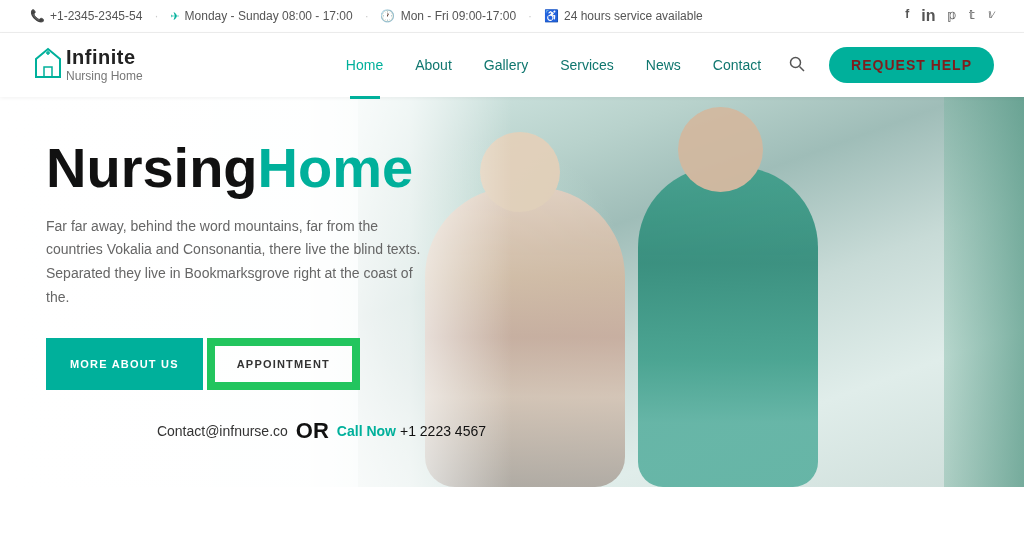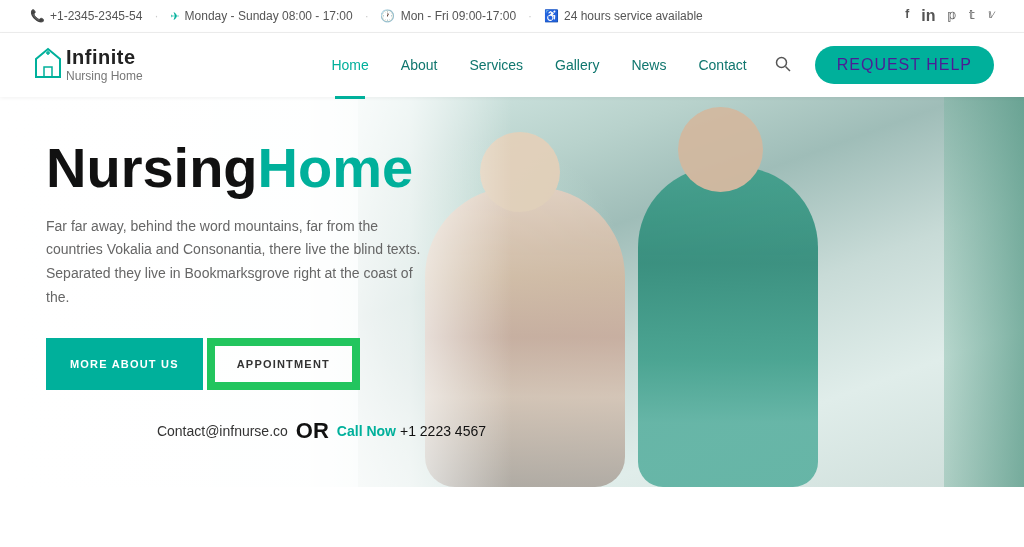--- a/index.html
+++ b/index.html
@@ -54,26 +54,26 @@
       bottom: -18px;
       left: 50%;
       transform: translateX(-50%);
       width: 30px;
       height: 3px;
       background: #00b09b;
     }
     .nav-search { padding: 8px 10px; cursor: pointer; color: #555; font-size: 15px; }
     .btn-request {
       background: #00b09b;
-      color: #4c1d95;
+      color: #7f1d1d;
       border: none;
       border-radius: 25px;
       padding: 10px 22px;
-      font-size: 16px;
-      font-weight: 400;
+      font-size: 14px;
+      font-weight: 700;
       letter-spacing: 1px;
       cursor: pointer;
       margin-left: 10px;
       text-transform: uppercase;
     }
 
     
     .hero {
       position: relative;
       width: 1024px;
@@ -264,22 +264,22 @@
     </span>
     <div class="logo-text">
       <div class="name">Infinite</div>
       <div class="sub">Nursing Home</div>
     </div>
   </a>
 
   <nav>
     <a class="nav-item active" href="#">Home</a>
     <a class="nav-item" href="#">About</a>
+    <a class="nav-item" href="#">Gallery</a>
     <a class="nav-item" href="#">Services</a>
-    <a class="nav-item" href="#">Gallery</a>
     <a class="nav-item" href="#">News</a>
     <a class="nav-item" href="#">Contact</a>
     <span class="nav-search">
       <svg width="16" height="16" viewBox="0 0 16 16" fill="#555">
         <circle cx="6.5" cy="6.5" r="5" stroke="#555" stroke-width="1.5" fill="none"></circle>
         <line x1="10.5" y1="10.5" x2="15" y2="15" stroke="#555" stroke-width="1.5"></line>
       </svg>
     </span>
     <button class="btn-request">Request Help</button>
   </nav>

